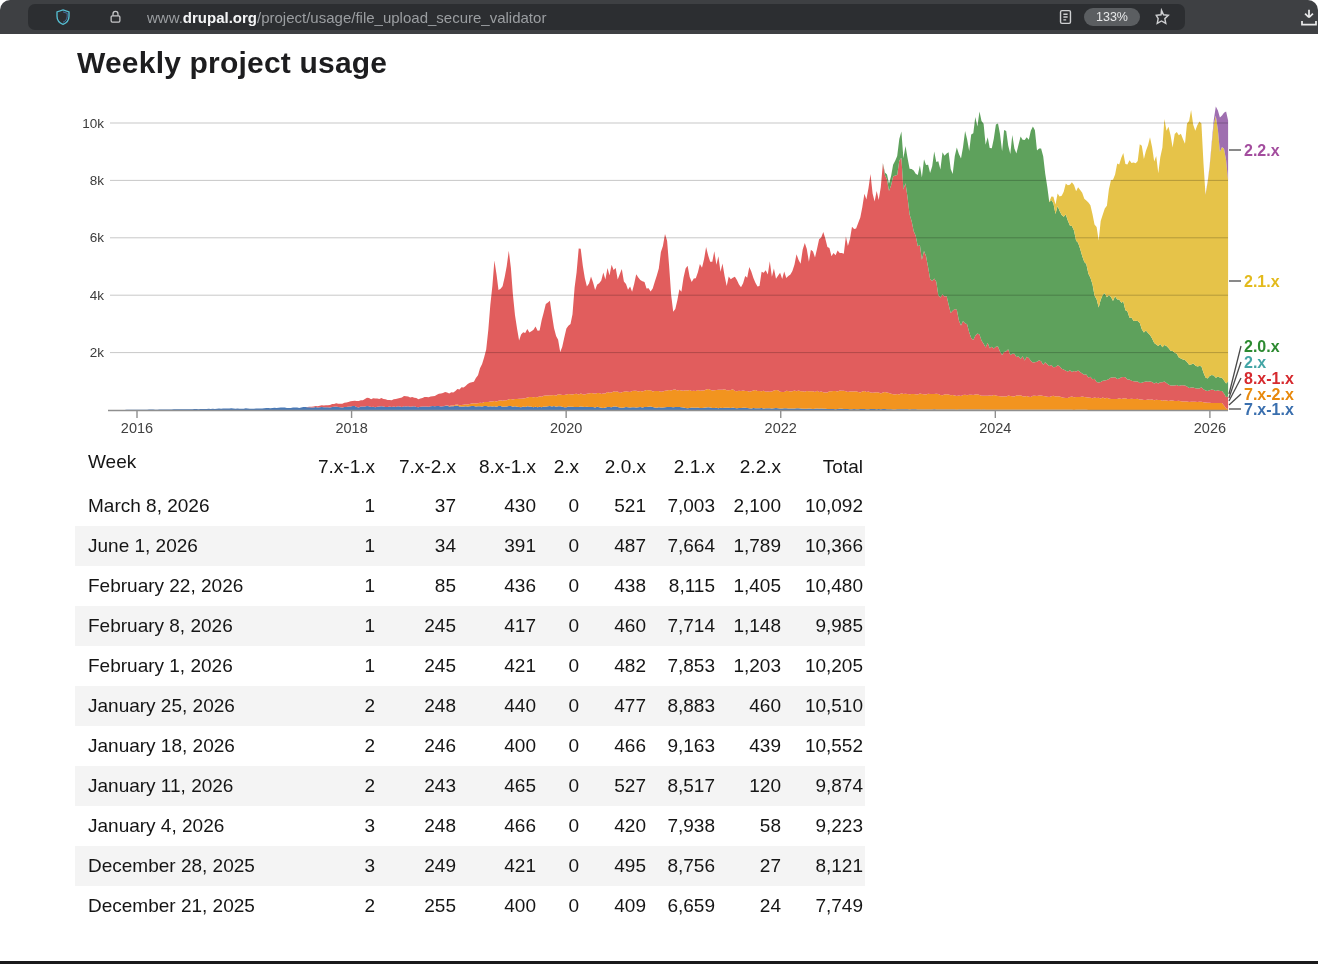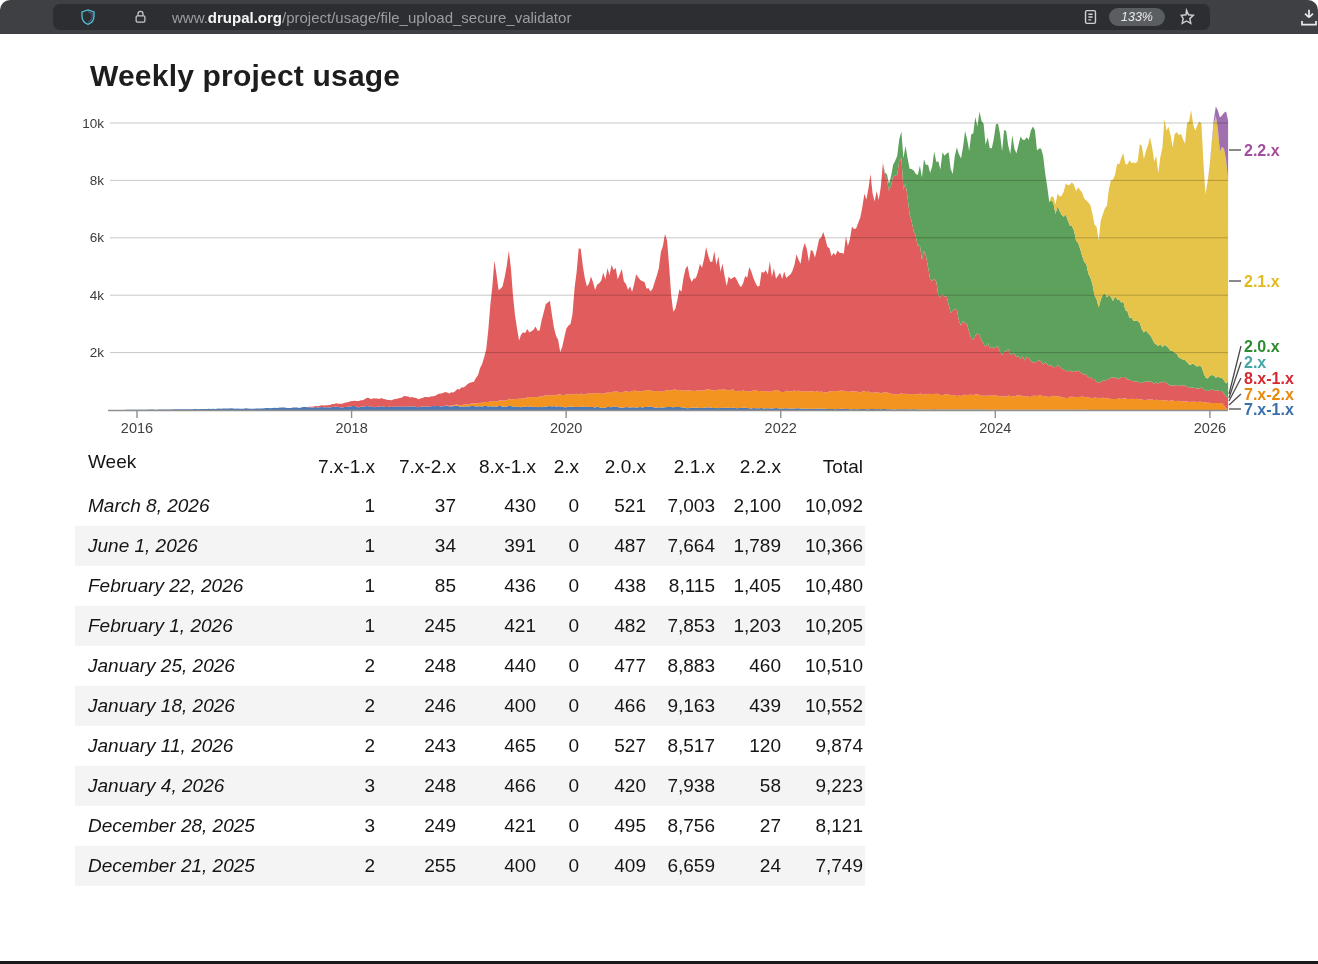--- a/index.html
+++ b/index.html
@@ -2,49 +2,49 @@
 <html><head>
 <meta charset="utf-8">
 <style>
   html,body{margin:0;padding:0;}
   body{width:1318px;height:964px;overflow:hidden;background:#fff;position:relative;
        font-family:"Liberation Sans",sans-serif;}
   
   .topbar{position:absolute;left:0;top:0;width:1318px;height:34px;background:#3e4043;
           border-radius:10px 10px 0 0;}
   .urlbar{position:absolute;left:28px;top:4px;width:1157px;height:26px;background:#2c2e31;
-          border-radius:7px;display:flex;align-items:center;margin-left:25px;}
+          border-radius:7px;display:flex;align-items:center;}
   .urlbar .ic{flex:0 0 auto;}
   .shield{margin-left:26px;}
   .lock{margin-left:36px;}
   .urltext{margin-left:24px;font-size:15px;color:#9b9ea1;white-space:nowrap;flex:1 1 auto;}
   .urltext .domain{color:#f4f5f6;font-weight:600;}
   .reader{margin-right:10px;}
   .zoompill{background:#5b5e61;color:#e8e9ea;font-size:12.5px;border-radius:11px;
-            padding:3px 12px;margin-right:12px;line-height:1;font-style:italic;}
+            padding:3px 12px;margin-right:12px;line-height:1;}
   .star{margin-right:14px;}
   .dl{position:absolute;top:7px;left:1297px;}
   .bottombar{position:absolute;left:0;top:961px;width:1318px;height:3px;background:#19191b;}
   
-  h1{position:absolute;left:77px;top:46px;margin:13px;font-size:30px;font-weight:700;
+  h1{position:absolute;left:77px;top:46px;margin:0;font-size:30px;font-weight:700;
      color:#1d1d1f;letter-spacing:.2px;}
   #usage-chart{position:absolute;left:0;top:95px;}
   
   .tblwrap{position:absolute;left:75px;top:449px;width:790px;}
   table{border-collapse:collapse;table-layout:fixed;width:790px;
         font-size:19px;color:#151515;}
   col.c0{width:228px}col.c1{width:74px}col.c2{width:81px}col.c3{width:80px}
   col.c4{width:43px}col.c5{width:67px}col.c6{width:69px}col.c7{width:66px}col.c8{width:82px}
   thead tr{height:37px;}
   th{font-weight:400;text-align:right;vertical-align:middle;padding:0 2px 2px 0;}
   th.week{text-align:left;padding-left:13px;transform:translateY(-5px);}
   tbody tr{height:40px;}
   tbody tr:nth-child(even){background:#f4f4f4;}
   td{text-align:right;padding:0 2px 0 0;}
-  td.week{text-align:left;padding-left:13px;font-style:italic;}
+  td.week{text-align:left;padding-left:13px;}
 </style>
 </head>
 <body>
 
 <div class="topbar">
   <div class="urlbar">
     <svg class="ic shield" width="18" height="20" viewBox="0 0 24 24" fill="none">
       <path d="M12 2.5 L20 5.2 V11 C20 16.2 16.6 20 12 21.8 C7.4 20 4 16.2 4 11 V5.2 Z" stroke="#55bdd0" stroke-width="1.8"></path>
       <path d="M12 5.2 L17.6 7.1 V11 C17.6 14.8 15.2 17.6 12 19" stroke="#4f8fd8" stroke-width="1.1" opacity="0.8"></path>
     </svg>
@@ -171,20 +171,31 @@
           <td>1</td>
           <td>85</td>
           <td>436</td>
           <td>0</td>
           <td>438</td>
           <td>8,115</td>
           <td>1,405</td>
           <td>10,480</td>
         </tr>
         <tr>
+          <td class="week">February 8, 2026</td>
+          <td>1</td>
+          <td>245</td>
+          <td>417</td>
+          <td>0</td>
+          <td>460</td>
+          <td>7,714</td>
+          <td>1,148</td>
+          <td>9,985</td>
+        </tr>
+        <tr>
           <td class="week">February 1, 2026</td>
           <td>1</td>
           <td>245</td>
           <td>421</td>
           <td>0</td>
           <td>482</td>
           <td>7,853</td>
           <td>1,203</td>
           <td>10,205</td>
         </tr>

